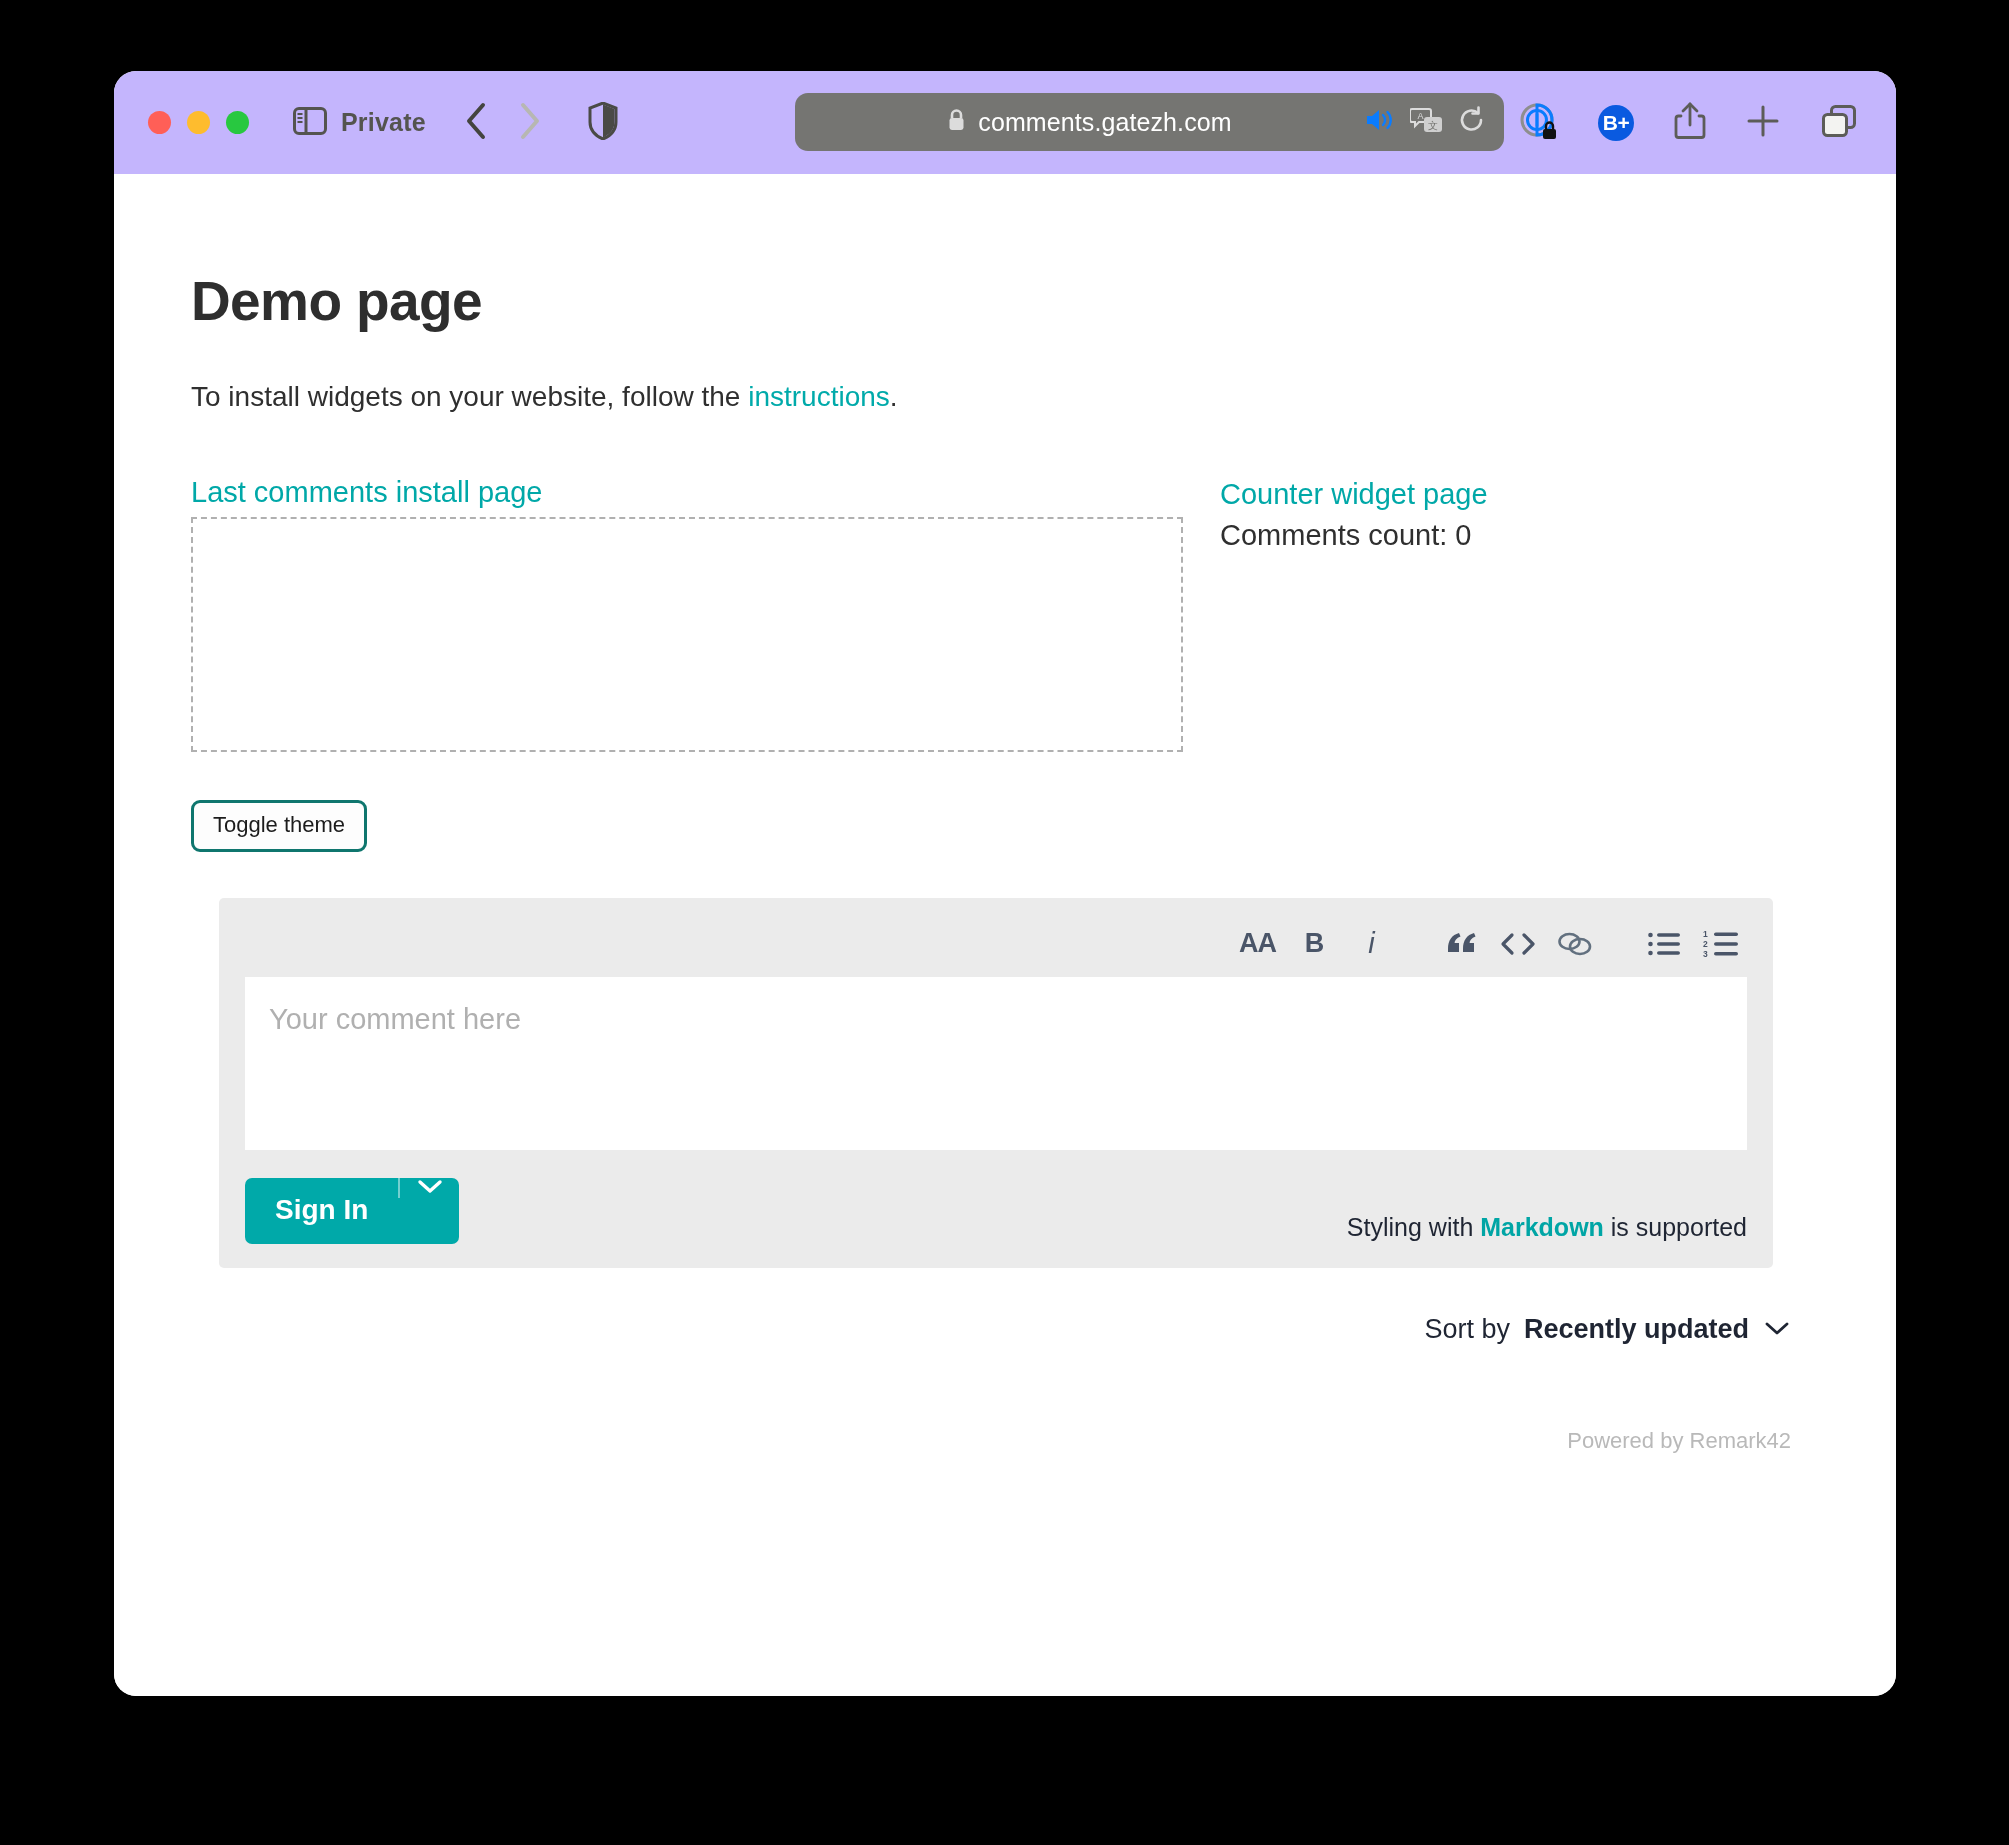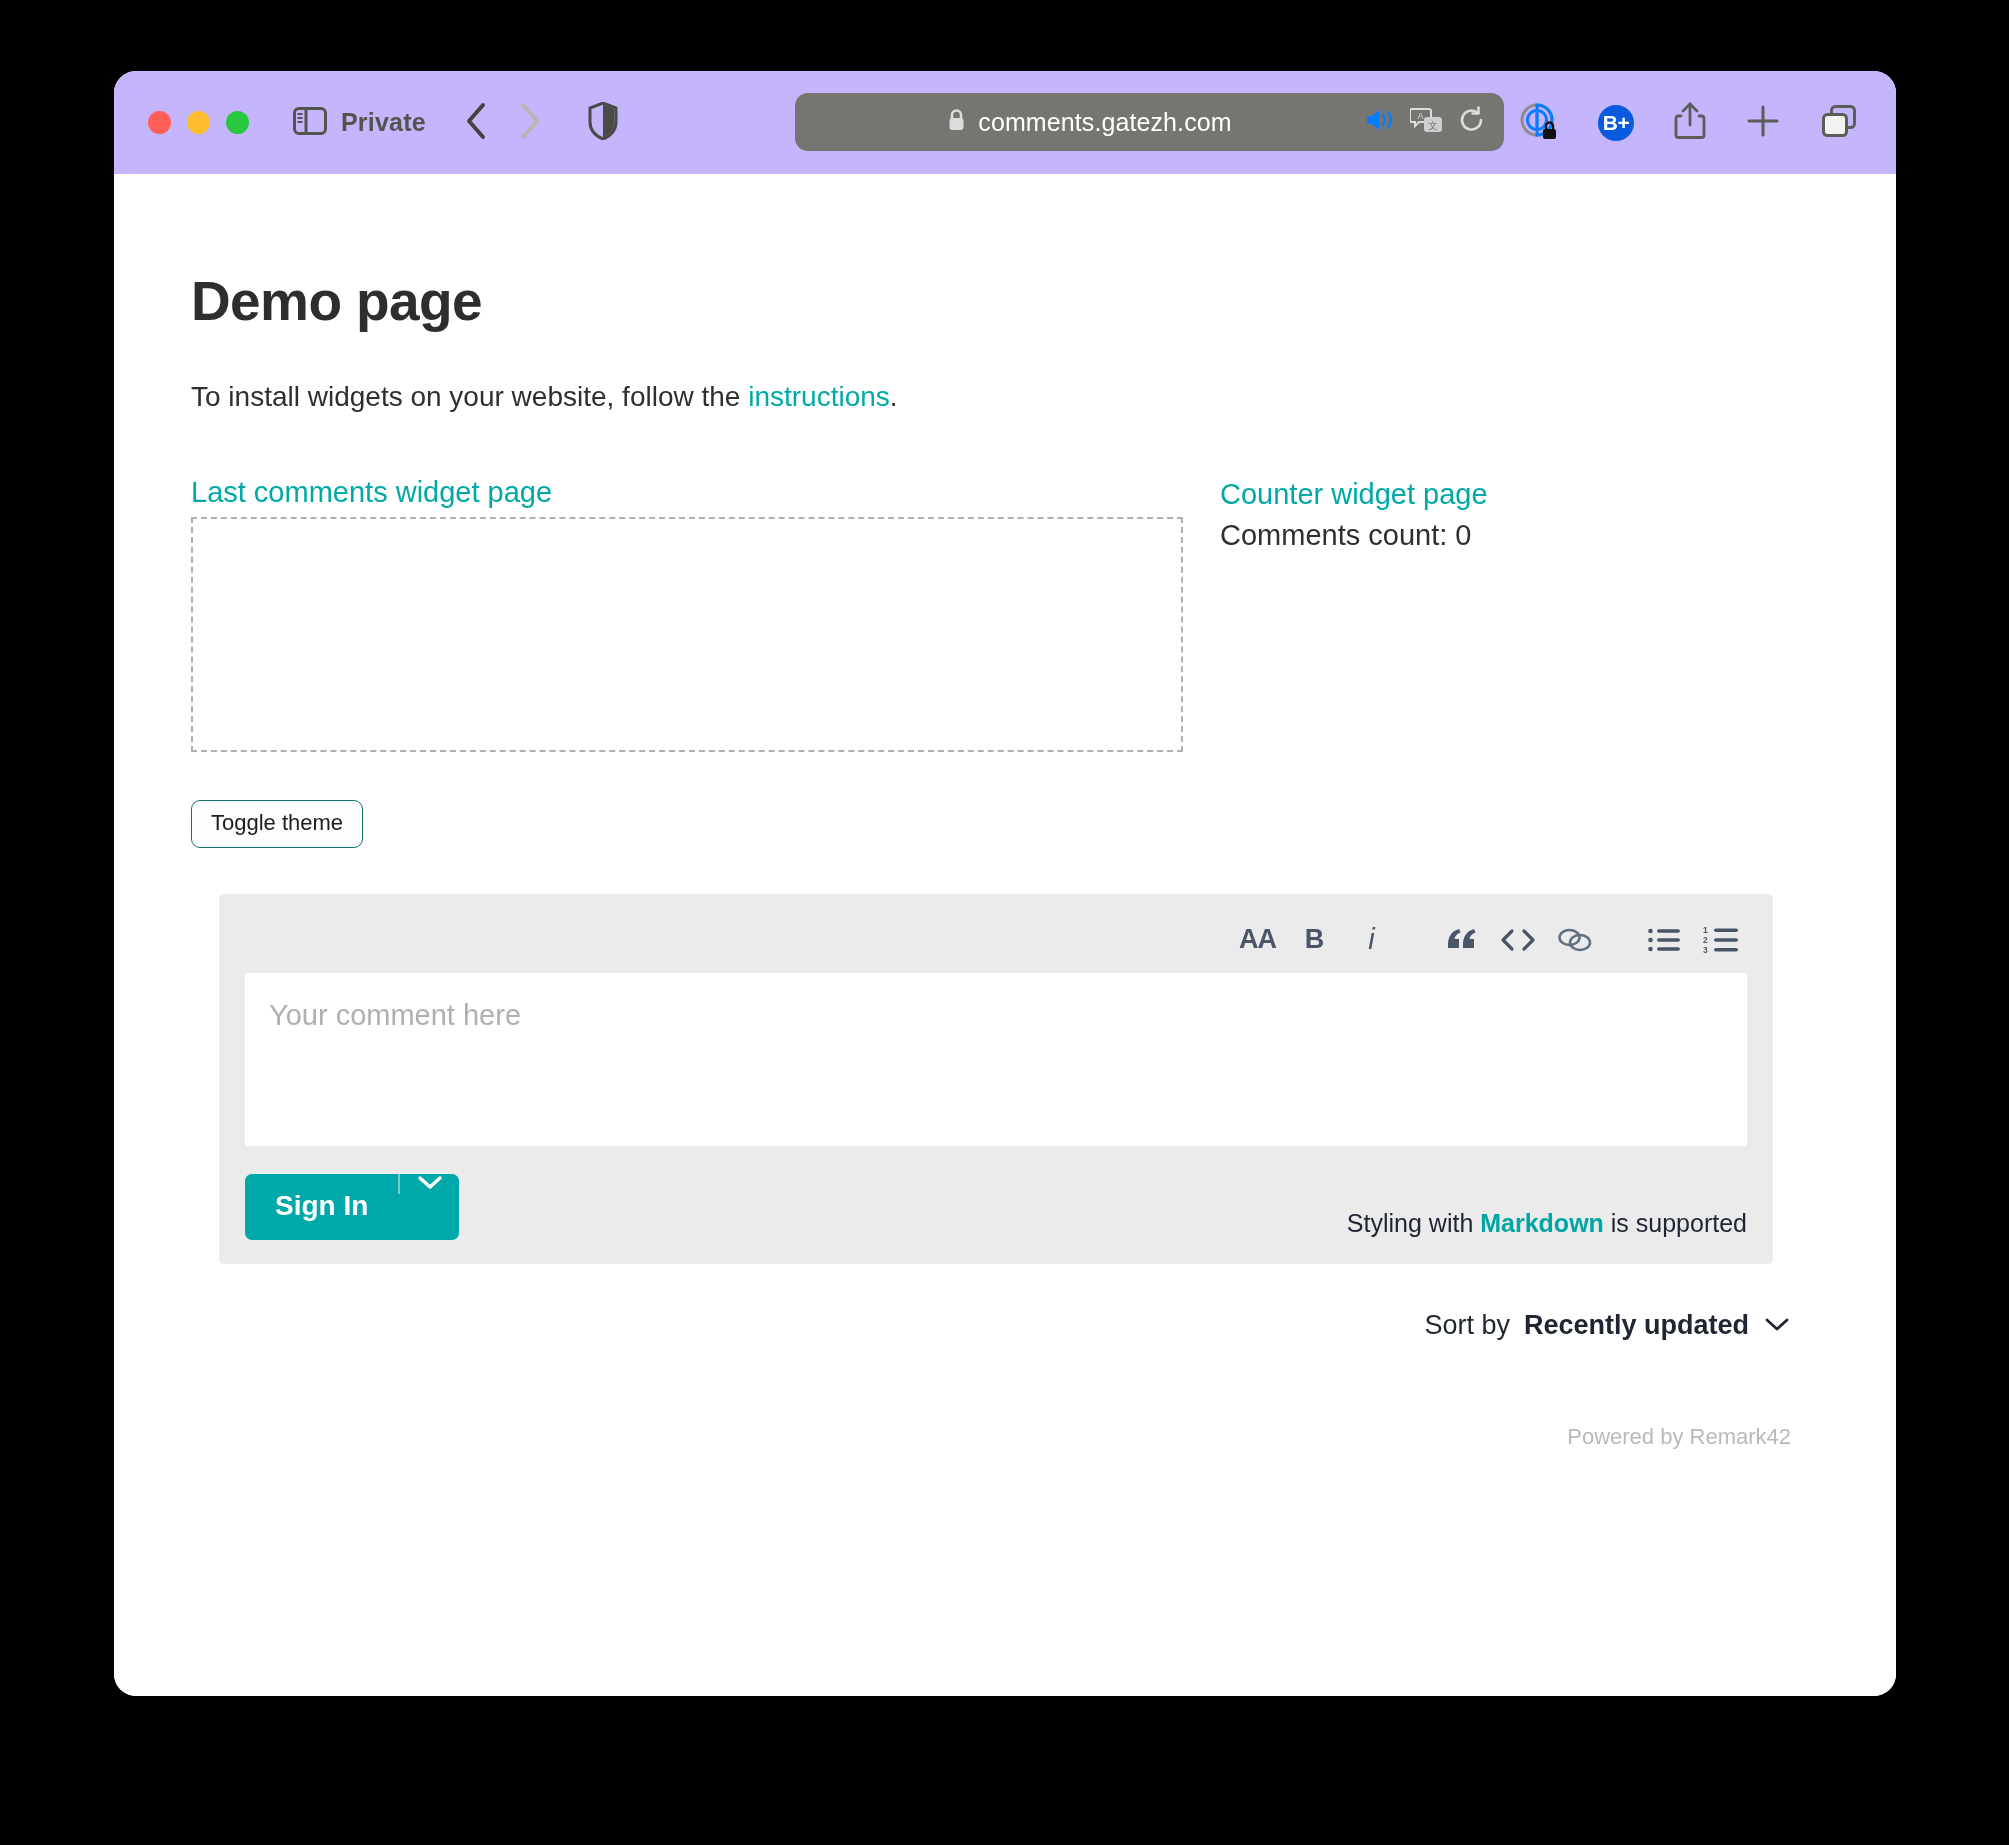--- a/index.html
+++ b/index.html
@@ -116,21 +116,21 @@
     font-size: 29px; color: #2f2f2f;
   }
 
   
   #toggle-theme {
     margin-top: 48px;
     display: inline-block;
     font-family: "Liberation Sans", sans-serif;
     font-size: 22px; color: #1c1c1c;
     background: #fdfdfd;
-    border: 1px solid #0f766e;
+    border: 3px solid #0f766e;
     border-radius: 9px;
     padding: 9px 19px 11px;
     cursor: pointer;
   }
 
   
   #editor {
     margin-top: 46px;
     margin-left: 28px;
     width: 1554px;
@@ -319,21 +319,21 @@
 
   <div id="page">
     <div id="content">
 
       <h1 id="page-title">Demo page</h1>
 
       <p id="intro"><span>To install widgets on your website, follow the </span><a class="link" href="#">instructions</a><span>.</span></p>
 
       <div id="widgets-row">
         <div id="widget-left">
-          <a class="widget-link" href="#">Last comments widget page</a>
+          <a class="widget-link" href="#">Last comments install page</a>
           <div id="last-comments-box"></div>
         </div>
         <div id="widget-right">
           <a class="widget-link" href="#">Counter widget page</a>
           <div id="comments-count">Comments count: 0</div>
         </div>
       </div>
 
       <button id="toggle-theme">Toggle theme</button>
 

